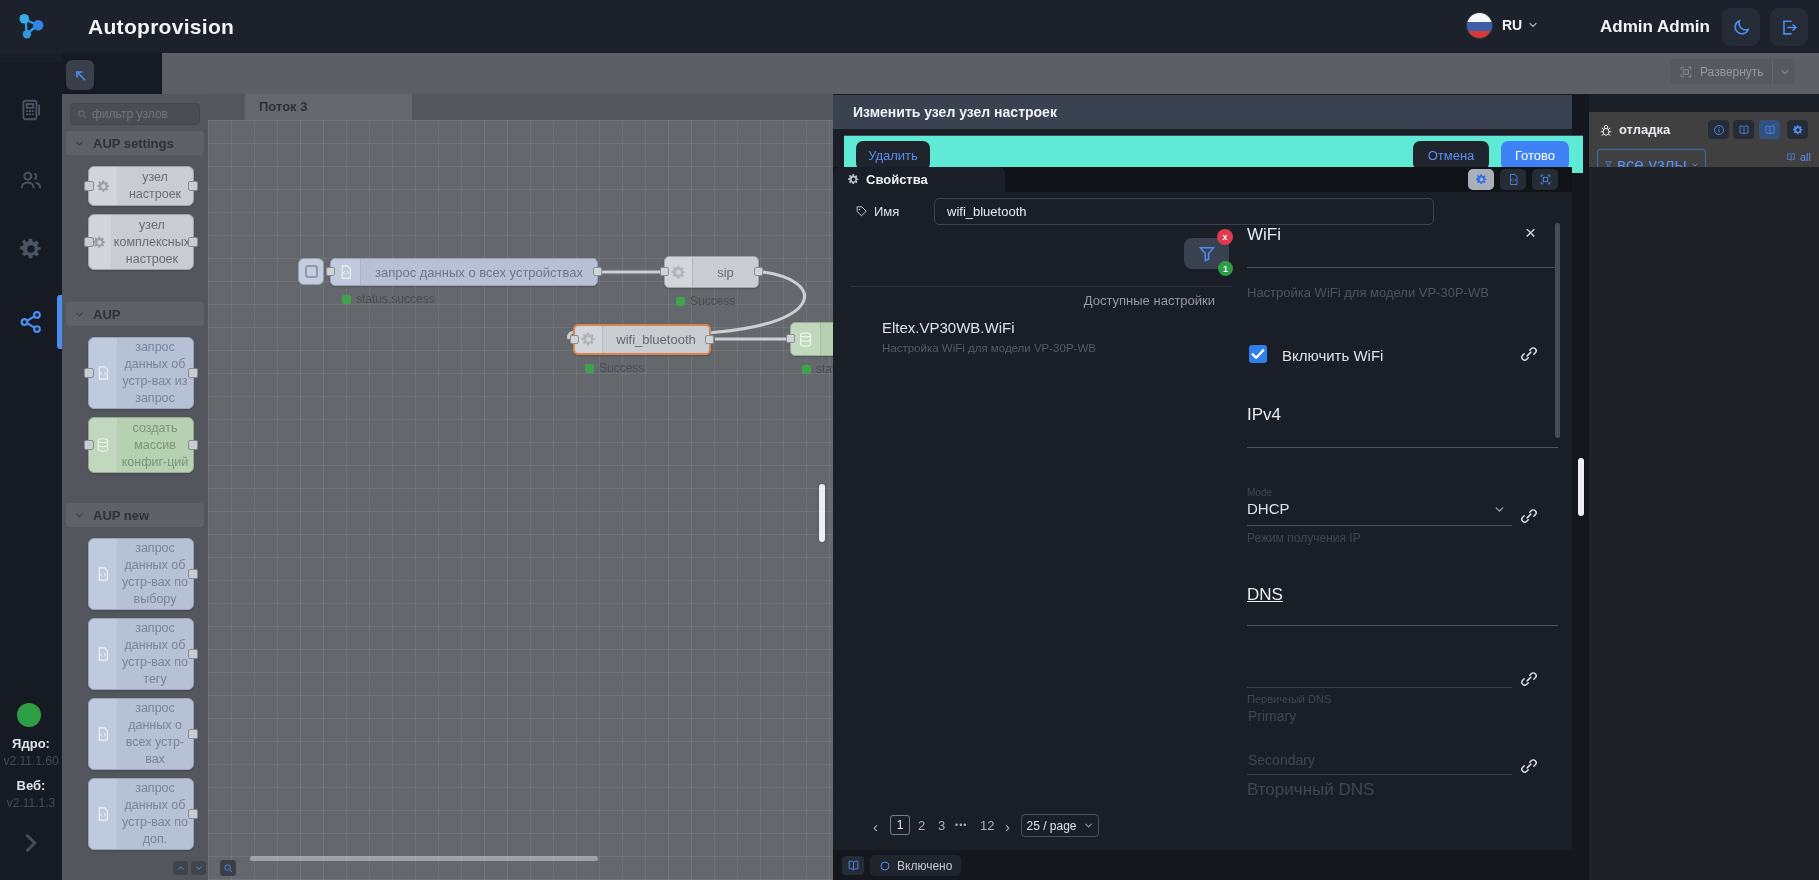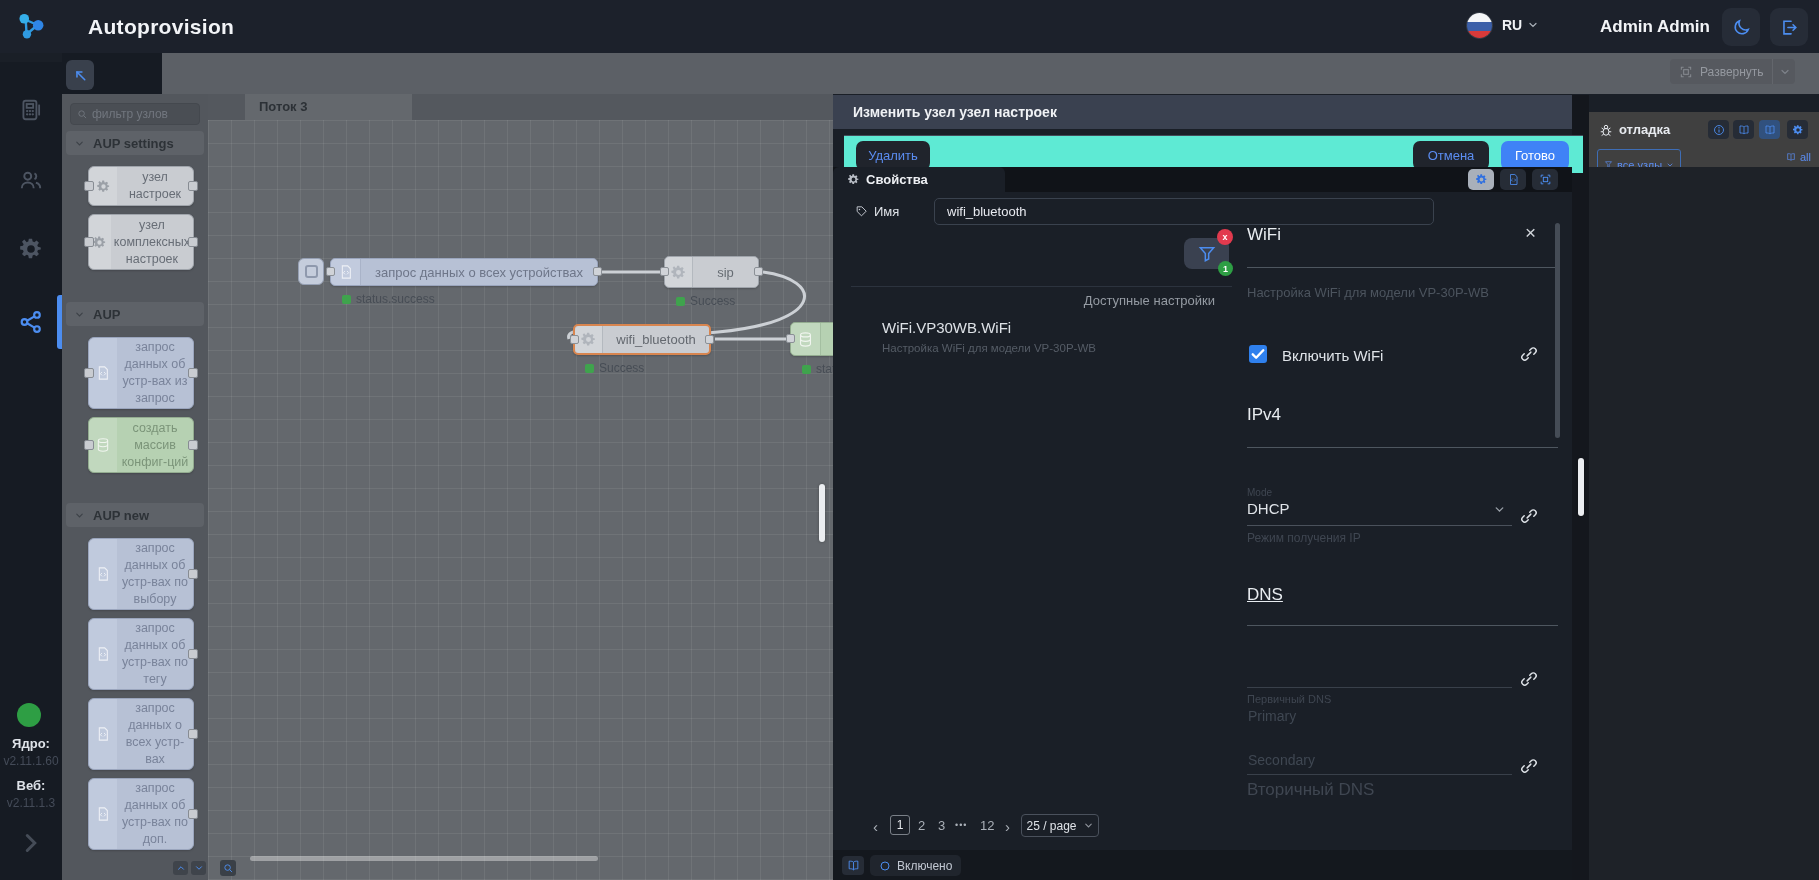--- a/index.html
+++ b/index.html
@@ -97,21 +97,21 @@
   #dlg-footer { left:0; top:755px; width:739px; height:30px; background:#14181e; }
   .fbook { left:9px; top:6px; width:22px; height:19px; background:#262c36; border-radius:4px; display:flex; align-items:center; justify-content:center; color:#4c8df0; cursor:pointer; }
   .fpill { left:37px; top:5px; height:21px; padding:0 9px; background:#20252d; border-radius:5px; display:flex; align-items:center; gap:6px; color:#c2c8d2; font-size:12px; cursor:pointer; }
 
   
   #splitter { left:1572px; top:95px; width:17px; height:785px; background:#14171d; }
   #debug { left:1589px; top:112px; width:230px; height:785px; background:#404040;text-align:center; }
   #dbody { left:0; top:55px; width:230px; height:730px; background:#1e2228; }
   .dbtnsm { position:absolute; top:8px; width:21px; height:19px; border-radius:4px; background:#262c36; color:#4c8df0; display:flex; align-items:center; justify-content:center; cursor:pointer; }
   .dbtnsm.active { background:#31517e; }
-  .dpill { left:8px; top:37px; height:31px; padding:0 6px; border:1px solid #3e6db5; border-radius:3px; color:#5b8df2; font-size:11px; display:flex; align-items:center; gap:4px; cursor:pointer; }
+  .dpill { left:8px; top:37px; height:31px; padding:0 6px; border:1px solid #3e6db5; border-radius:3px; color:#5b8df2; font-size:17px; display:flex; align-items:center; gap:4px; cursor:pointer; }
   .dall { position:absolute; top:37px; right:8px; height:16px; color:#5b8df2; font-size:11px; display:flex; align-items:center; gap:4px; cursor:pointer; }
 </style>
 </head>
 <body>
 
 <svg width="0" height="0" style="position:absolute">
   <defs>
     <symbol id="i-gear" viewBox="0 0 24 24">
         <path fill="currentColor" fill-rule="evenodd" d="M21 13.5v-3l-2.6-.5a6.7 6.7 0 0 0-.6-1.5l1.5-2.2-2.1-2.1-2.2 1.5c-.5-.25-1-.45-1.5-.6L13 2.5h-3l-.5 2.6c-.5.15-1 .35-1.5.6L5.8 3.2 3.7 5.3l1.5 2.2c-.25.5-.45 1-.6 1.5l-2.6.5v3l2.6.5c.15.5.35 1 .6 1.5l-1.5 2.2 2.1 2.1 2.2-1.5c.5.25 1 .45 1.5.6l.5 2.6h3l.5-2.6c.5-.15 1-.35 1.5-.6l2.2 1.5 2.1-2.1-1.5-2.2c.25-.5.45-1 .6-1.5l2.6-.5zM12 15.5a3.5 3.5 0 1 1 0-7 3.5 3.5 0 0 1 0 7z"></path>
       </symbol>
@@ -494,21 +494,21 @@
     <div class="filterbtn abs">
       <svg class="ic" width="20" height="20">
           <use href="#i-funnel"></use>
         </svg>
       <span class="badge" style="left:33px;top:-9px;width:16px;height:16px;background:#e23a4e;font-size:9px;">x</span>
       <span class="badge" style="left:34px;top:23px;width:15px;height:15px;background:#2e9e44;font-size:9px;">1</span>
     </div>
     <div class="divh" style="left:18px;top:191px;width:381px;"></div>
     <div class="abs" style="left:18px;top:198px;width:364px;text-align:right;color:#959ba3;font-size:13px;">Доступные настройки</div>
     <div class="abs" style="left:49px;top:224px;width:340px;cursor:pointer;">
-      <div style="color:#dde1e6;font-size:15px;">WiFi.VP30WB.WiFi</div>
+      <div style="color:#dde1e6;font-size:15px;">Eltex.VP30WB.WiFi</div>
       <div style="color:#555c66;font-size:11.5px;margin-top:6px;">Настройка WiFi для модели VP-30P-WB</div>
     </div>
 
     <div class="abs sechead" style="left:414px;top:130px;">WiFi</div>
     <div class="abs" style="left:692px;top:127px;color:#d0d4da;font-size:19px;cursor:pointer;">×</div>
     <div class="secdiv" style="left:414px;top:172px;width:311px;"></div>
     <div class="abs muted" style="left:414px;top:190px;font-size:13px;">Настройка WiFi для модели VP-30P-WB</div>
 
     <div class="abs" style="left:416px;top:250px;width:18px;height:18px;background:#2f80ed;border-radius:3px;cursor:pointer;">
         <svg class="ic" width="18" height="18">

